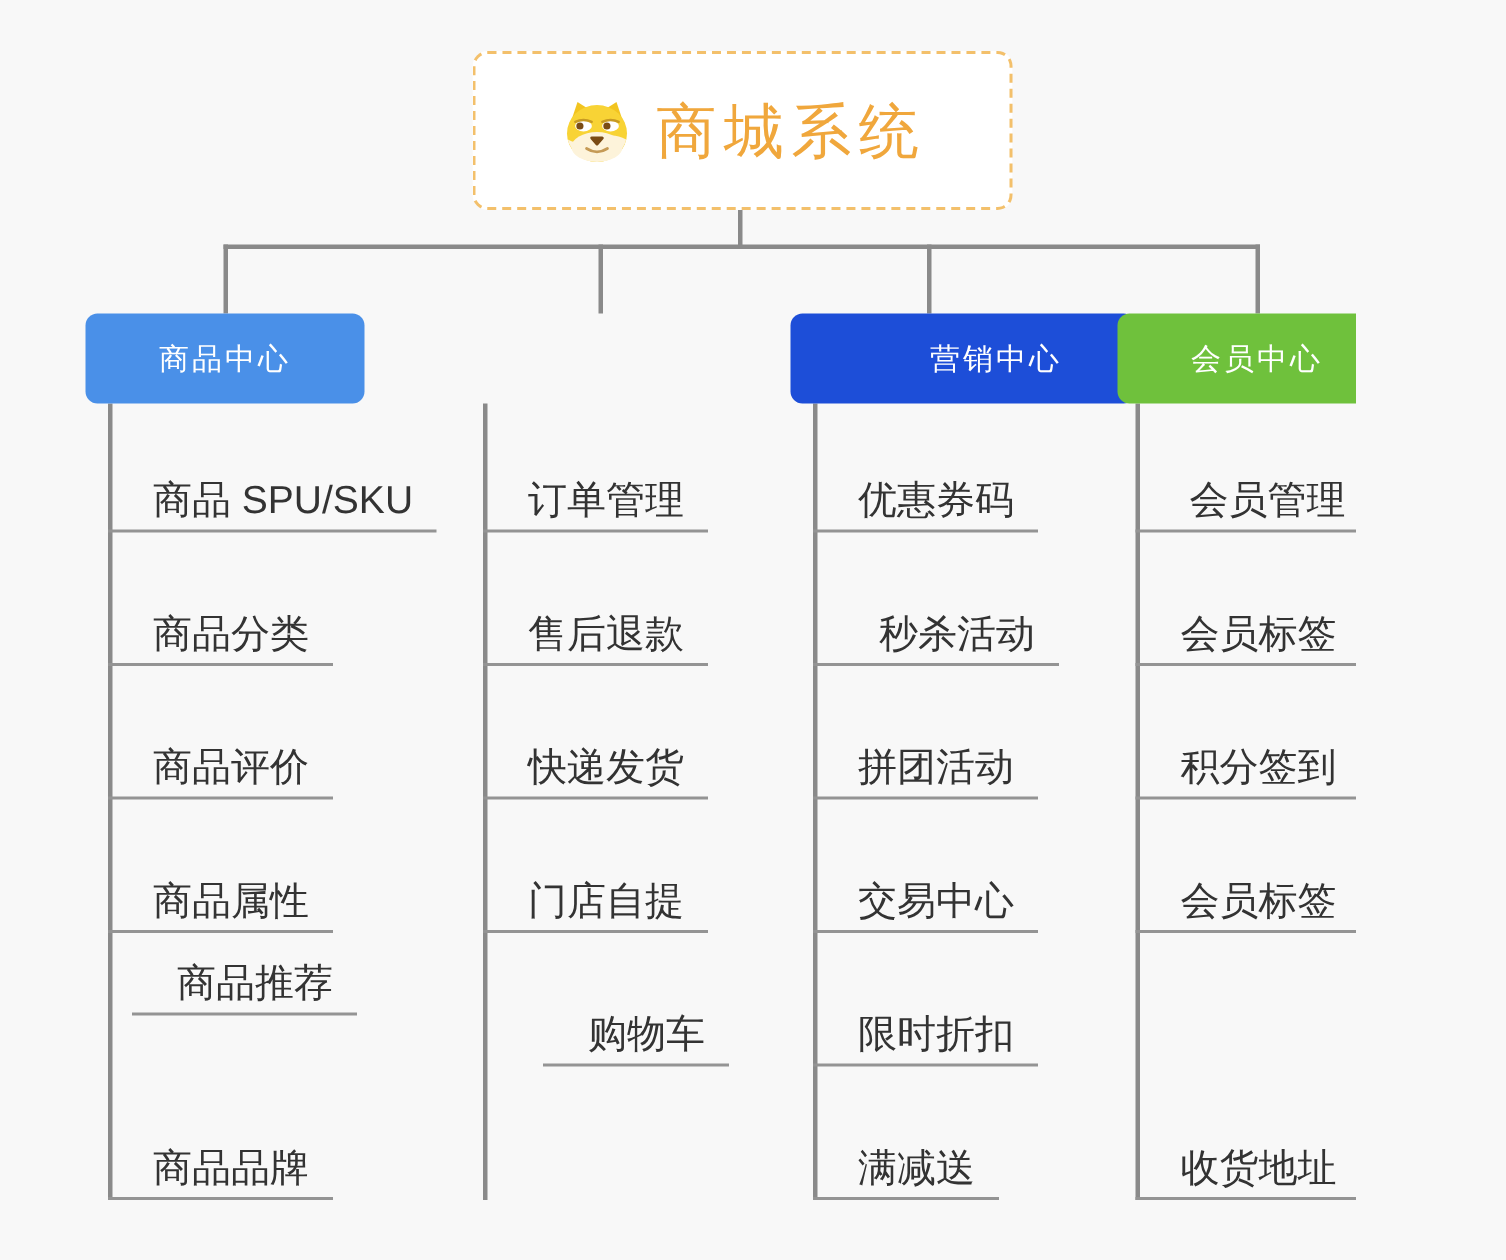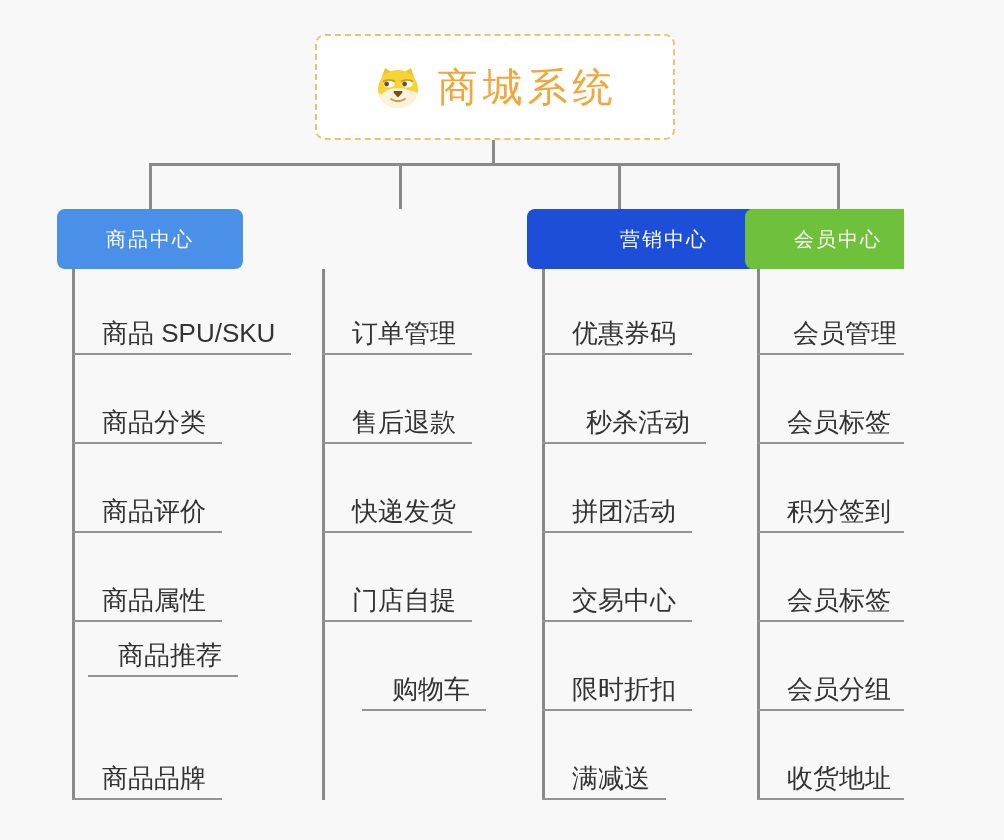--- a/index.html
+++ b/index.html
@@ -128,16 +128,15 @@
   <div class="leaf" style="left:542px; top:407px;padding-left:44px;">秒杀活动</div>
   <div class="leaf" style="left:542px; top:496px;">拼团活动</div>
   <div class="leaf" style="left:542px; top:585px;">交易中心</div>
   <div class="leaf" style="left:542px; top:674px;">限时折扣</div>
   <div class="leaf" style="left:542px; top:763px;">满减送</div>
 
   <div class="leaf" style="left:757px; top:318px;padding-left:36px;">会员管理</div>
   <div class="leaf" style="left:757px; top:407px;">会员标签</div>
   <div class="leaf" style="left:757px; top:496px;">积分签到</div>
   <div class="leaf" style="left:757px; top:585px;">会员标签</div>
-  <div class="leaf" style="left:757px; top:674px;">会员分组</div>
   <div class="leaf" style="left:757px; top:763px;">收货地址</div>
 
 </div>
 
 </body></html>

